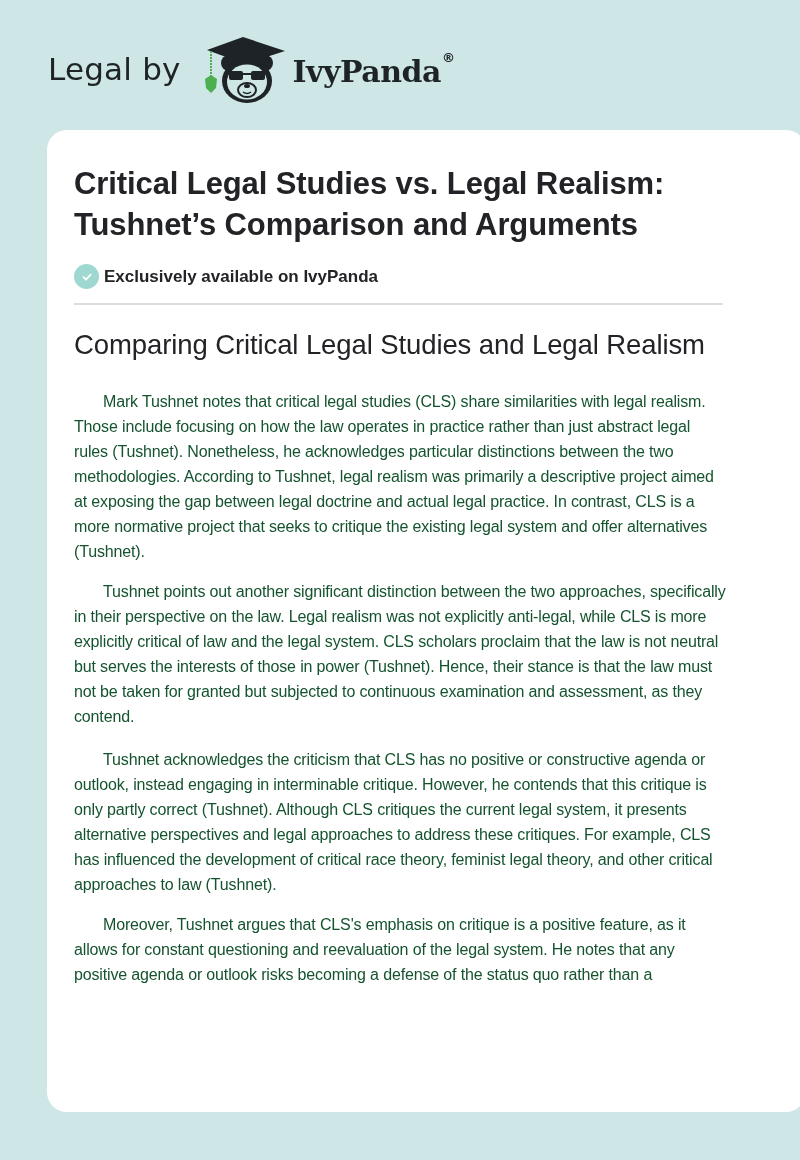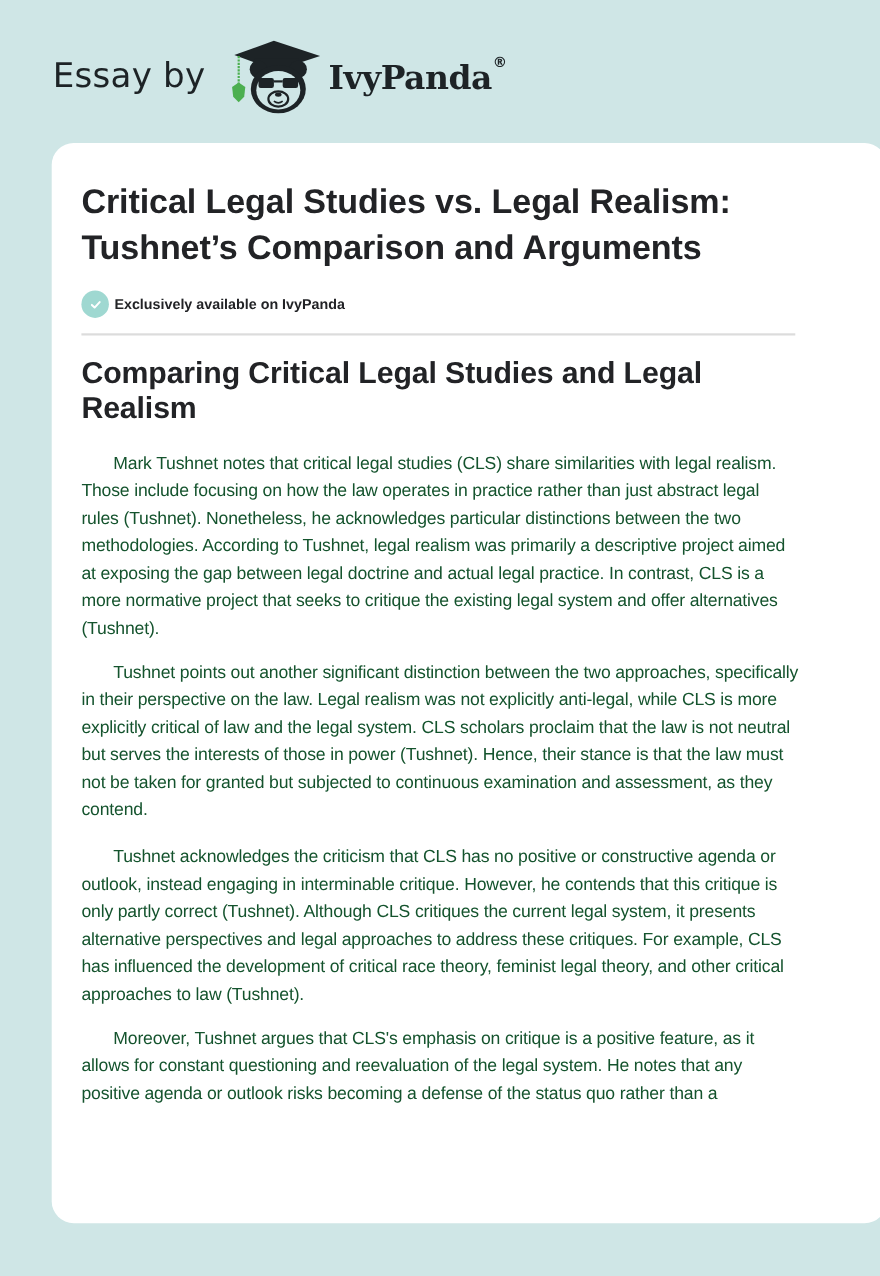--- a/index.html
+++ b/index.html
@@ -95,43 +95,43 @@
       height: 25px;
       border-radius: 50%;
       background: #9fd8d1;
       display: flex;
       align-items: center;
       justify-content: center;
       margin-right: 5px;
     }
     .badge-text {
       font-weight: bold;
-      font-size: 13px;
+      font-size: 17px;
       color: #222326;
     }
     .divider {
       position: absolute;
       top: 173px;
       left: 0;
       width: 649px;
       height: 2px;
       background: #dcdcdc;
     }
     .body-content {
       position: absolute;
       top: 193px;
       left: 0;
       width: 652px;
     }
     h2 {
       margin: 0;
       font-family: "Liberation Sans", sans-serif;
-      font-weight: bold;
+      font-weight: normal;
       font-size: 27.5px;
-      line-height: 32px;
+      line-height: 44px;
       color: #222326;
       letter-spacing: -0.1px;
     }
     p {
       margin: 0;
       font-family: "Liberation Sans", sans-serif;
       font-size: 16px;
       line-height: 25px;
       color: #14532d;
       text-indent: 29px;
@@ -140,21 +140,21 @@
     .h2-a { margin-bottom: 22px; }
     .p1 { margin-bottom: 15px; }
     .p2 { margin-bottom: 18px; }
     .h2-b { margin-bottom: 20px; }
     .p3 { margin-bottom: 15px; }
   </style>
 </head>
 <body>
 
 <div class="brand">
-  <span class="brand-prefix">Essay by</span>
+  <span class="brand-prefix">Legal by</span>
   <span class="brand-logo">
     <svg width="88" height="72" viewBox="0 0 88 72">
 
       <polygon points="8,15 44,2 86,16 46,29" fill="#1d2326"></polygon>
       <rect x="26" y="18" width="40" height="10" fill="#1d2326"></rect>
 
       <line x1="12" y1="16" x2="12" y2="44" stroke="#4caf50" stroke-width="2" stroke-dasharray="2,1"></line>
       <path d="M6,44 L12,40 L18,44 L17,53 L12,58 L7,53 Z" fill="#4caf50"></path>
 
       <circle cx="30" cy="28" r="8" fill="#1d2326"></circle>

